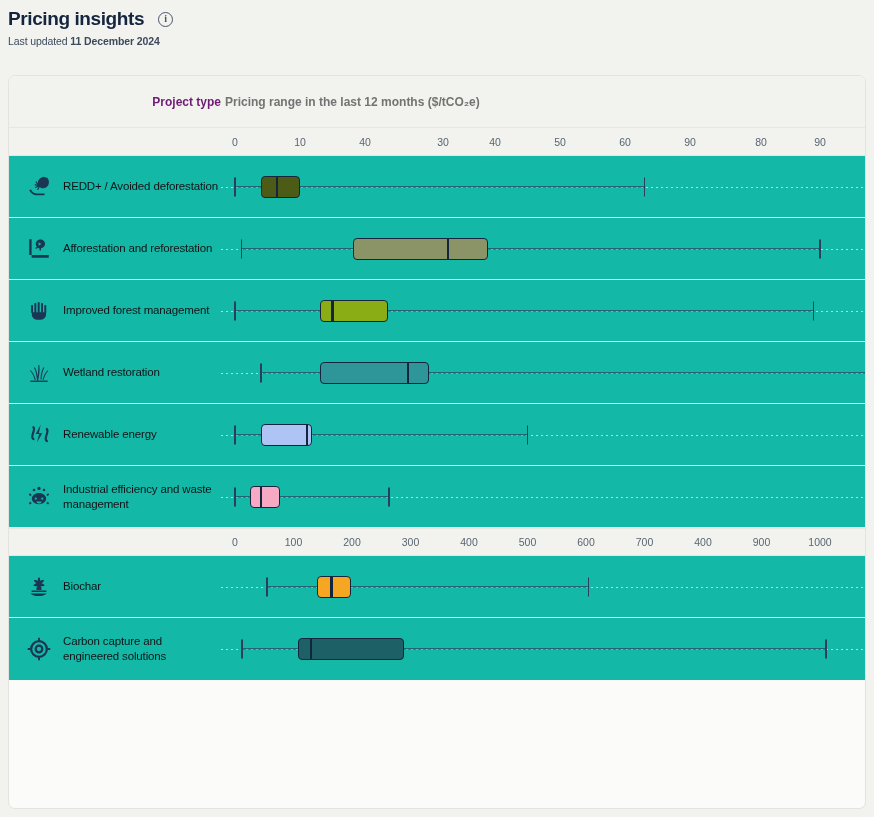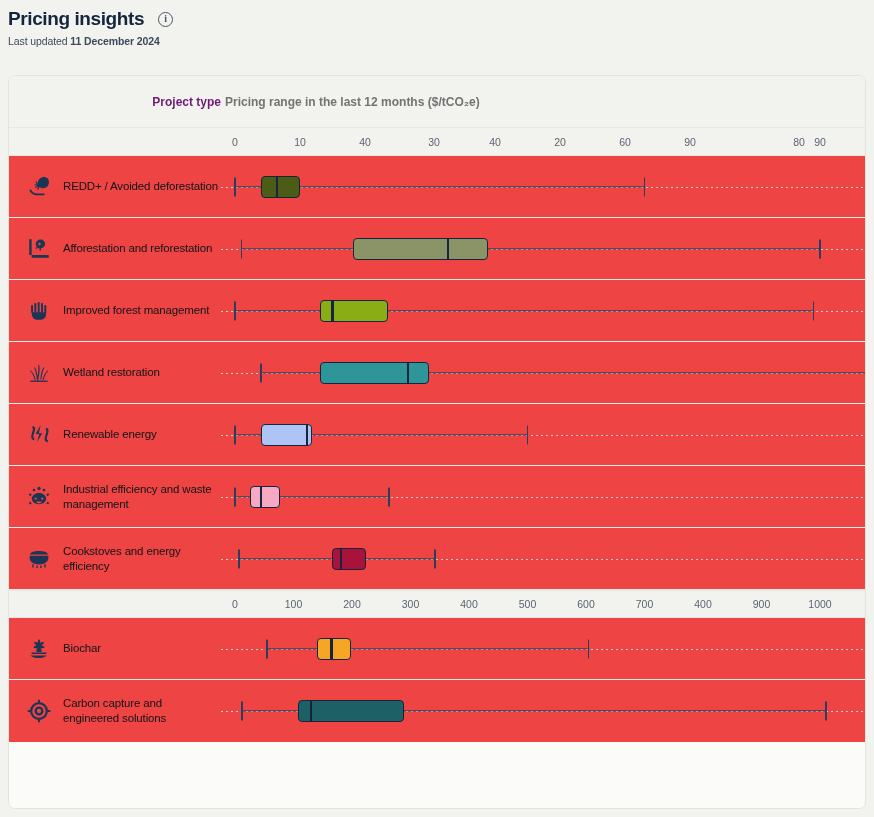--- a/index.html
+++ b/index.html
@@ -68,21 +68,21 @@
     position: absolute; top: 50%; transform: translate(-50%, -50%);
     font-size: 10.5px; color: #5a6472; font-weight: 400;
     white-space: nowrap;
   }
 
   
   .row {
     position: relative; height: 62px;
     display: flex; align-items: center;
     border-bottom: 1px solid #eeefea;
-    background: #ef4444;
+    background: #14b8a6;
   }
   .row:last-child { border-bottom: none; }
 
   .row-label-cell {
     width: 212px; display: flex; align-items: center;
     gap: 11px; padding-left: 17px; flex: 0 0 212px;
   }
   .row-icon { width: 26px; height: 26px; flex: 0 0 26px; color: #1b3555; }
   .row-icon svg { width: 26px; height: 26px; display: block; }
   .row-label {
@@ -141,26 +141,26 @@
       <div class="col-type">Project type</div>
       <div class="col-range">Pricing range in the last 12 months ($/tCO₂e)</div>
     </div>
 
     <div id="table-body">
         <div class="axis-strip">
           <div style="position: absolute; left: 0px; top: 0px; bottom: 0px; width: 212px;"></div>
           <div class="axis-tick" style="left: 226px;">0</div>
           <div class="axis-tick" style="left: 291px;">10</div>
           <div class="axis-tick" style="left: 356px;">40</div>
-          <div class="axis-tick" style="left: 425px;">30</div>
+          <div class="axis-tick" style="left: 434px;">30</div>
           <div class="axis-tick" style="left: 486px;">40</div>
-          <div class="axis-tick" style="left: 551px;">20</div>
+          <div class="axis-tick" style="left: 551px;">50</div>
           <div class="axis-tick" style="left: 616px; text-align: right;">60</div>
           <div class="axis-tick" style="left: 681px;">90</div>
-          <div class="axis-tick" style="left: 790px;">80</div>
+          <div class="axis-tick" style="left: 752px;">80</div>
           <div class="axis-tick" style="left: 811px;">90</div>
         </div>
         <div class="row">
           <div class="row-label-cell">
             <span class="row-icon">
               <svg viewBox="0 0 24 24" fill="currentColor">
                 <path d="M16.5 2.5c-2.2.3-4 1.6-5 3.3-.5.9-.7 1.9-.6 2.9l-1.3-1.9-.9.6 1.7 2.5-2.2-.6-.3 1 2.8.8-2.5.9.3 1 3-1-1.3 2.4.9.5 1.6-3c.5.6 1.2 1 2 1.2 2.2.5 4.6-.6 5.8-2.7 1.1-2 .9-4.6-.6-6.4l-.4-.5-.5-.1zM3 14.8c1.2 2.9 4 4.9 7.2 4.9h6.9v-1.8h-6.9c-2.4 0-4.6-1.5-5.5-3.7l-1.7.6z"></path>
               </svg>
             </span>
             <span class="row-label">REDD+ / Avoided deforestation</span>
@@ -274,42 +274,20 @@
             <span class="row-label">Industrial efficiency and waste management</span>
           </div>
           <div class="plot">
             <div class="plot-inner">
               <div class="guide"></div>
               <div class="whisker-line" style="left: 14px; width: 154.05px;"></div>
               <div class="cap" style="left: 13.2px;"></div>
               <div class="cap" style="left: 167.25px;"></div>
               <div class="box" style="left: 28.95px; width: 29.9px; background: rgb(247, 169, 196);"></div>
               <div class="median" style="left: 38.9px;"></div>
-            </div>
-          </div>
-        </div>
-        <div class="row">
-          <div class="row-label-cell">
-            <span class="row-icon">
-              <svg viewBox="0 0 24 24" fill="currentColor">
-                <path d="M12 4.6c-4.6 0-8.4 1.5-8.4 3.3h16.8c0-1.8-3.8-3.3-8.4-3.3z"></path>
-                <path d="M3.4 9h17.2v2.4c0 3.2-3.8 5.7-8.6 5.7S3.4 14.6 3.4 11.4V9z"></path>
-                <path d="M5.8 16.8h1.3v3.1H5.8zM9.6 18.1h1.3v2.2H9.6zM13.1 18.1h1.3v2.2h-1.3zM16.9 16.8h1.3v3.1h-1.3z"></path>
-              </svg>
-            </span>
-            <span class="row-label">Cookstoves and energy efficiency</span>
-          </div>
-          <div class="plot">
-            <div class="plot-inner">
-              <div class="guide"></div>
-              <div class="whisker-line" style="left: 17.9px; width: 196.3px;"></div>
-              <div class="cap" style="left: 17.1px;"></div>
-              <div class="cap" style="left: 213.4px;"></div>
-              <div class="box" style="left: 110.85px; width: 34.45px; background: rgb(168, 18, 59);"></div>
-              <div class="median" style="left: 118.85px;"></div>
             </div>
           </div>
         </div>
         <div class="axis-strip mid">
           <div style="position: absolute; left: 0px; top: 0px; bottom: 0px; width: 212px;"></div>
           <div class="axis-tick" style="left: 226px;">0</div>
           <div class="axis-tick" style="left: 284.5px;">100</div>
           <div class="axis-tick" style="left: 343px;">200</div>
           <div class="axis-tick" style="left: 401.5px;">300</div>
           <div class="axis-tick" style="left: 460px;">400</div>

